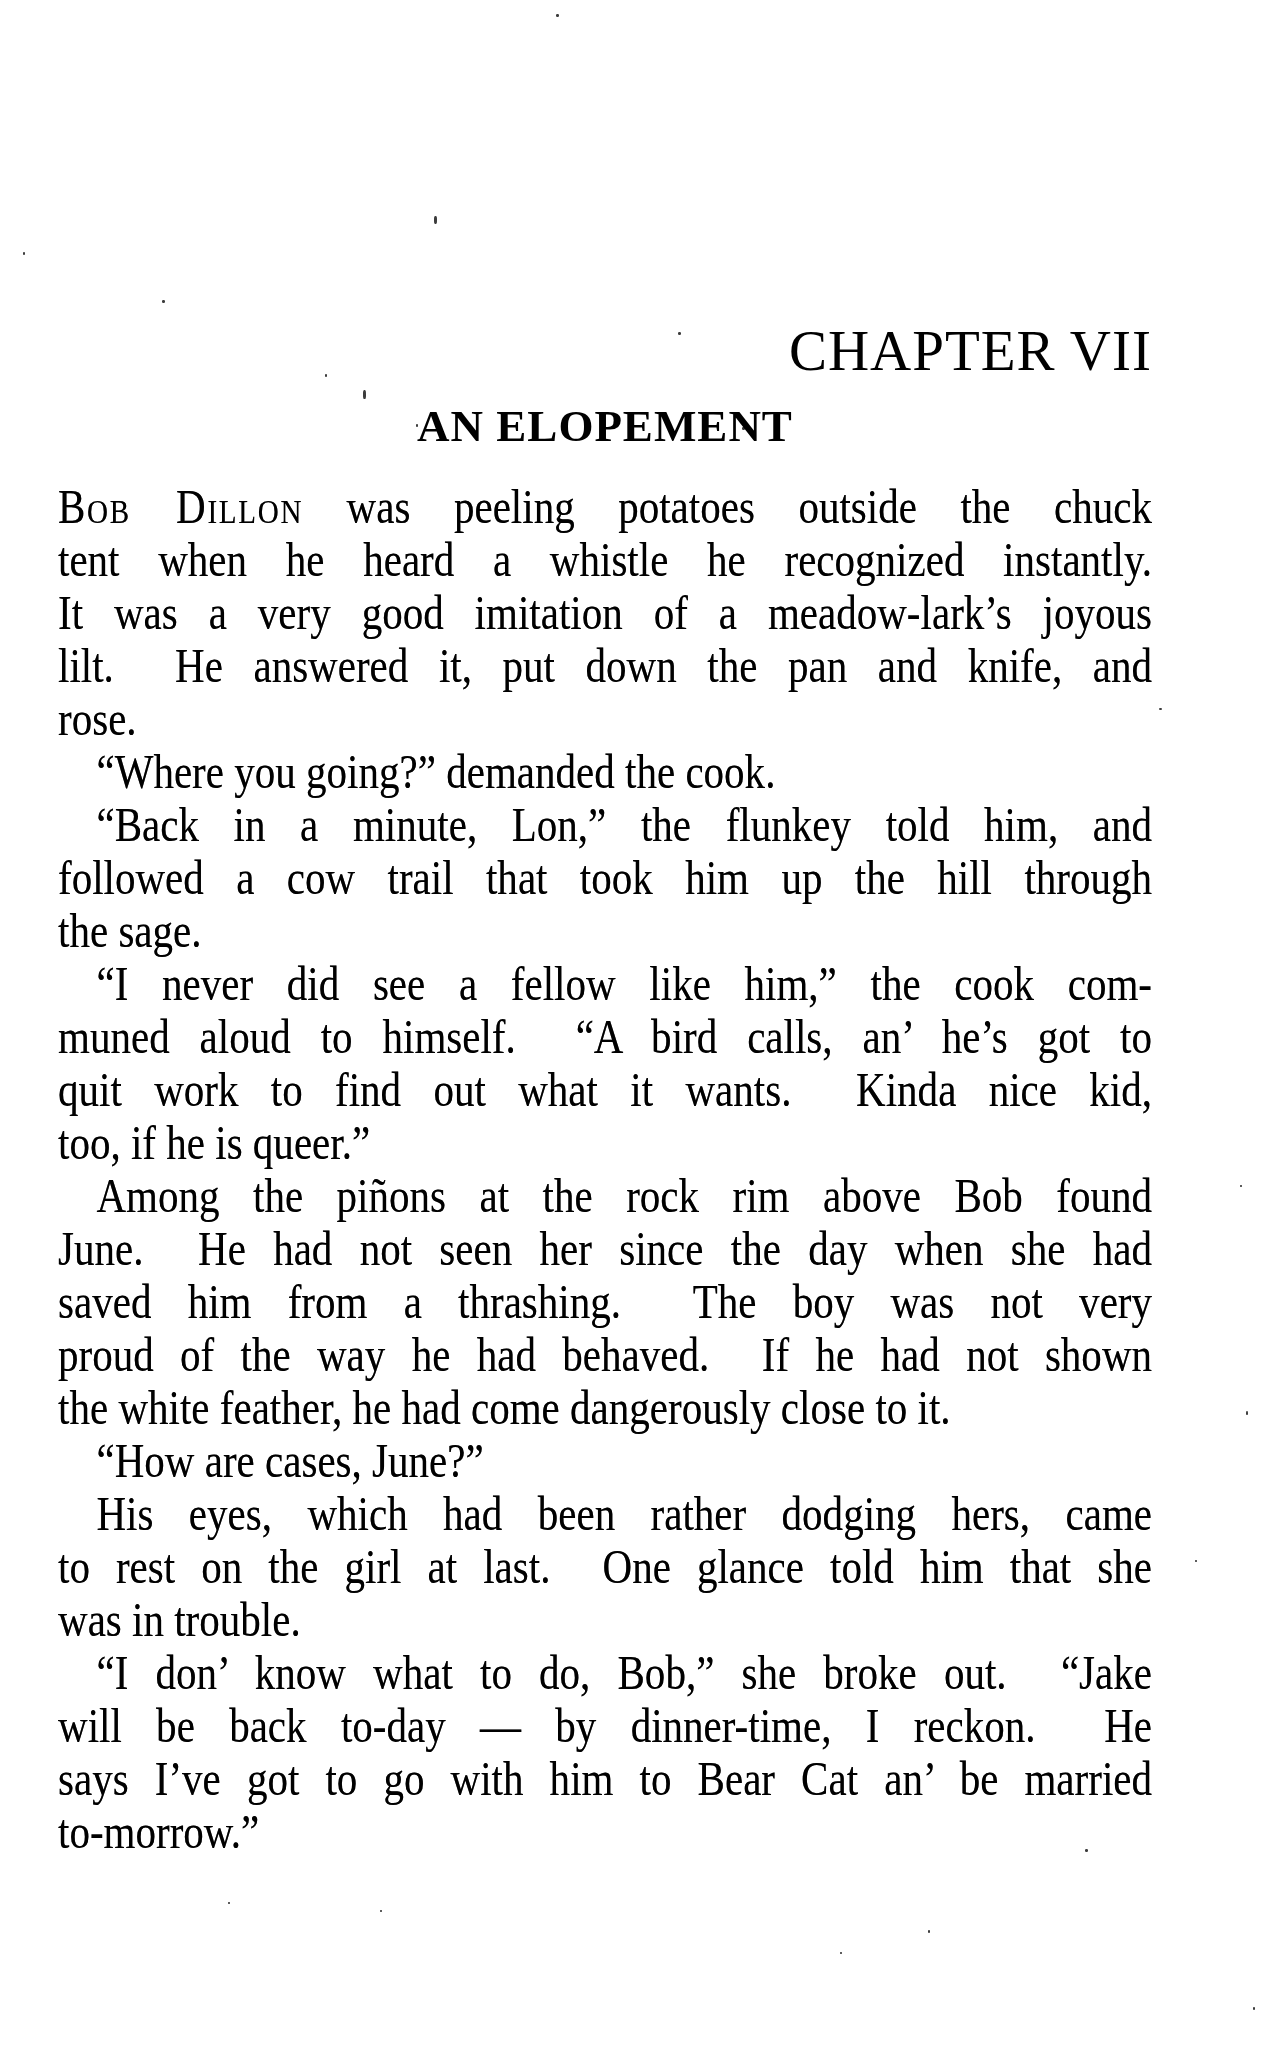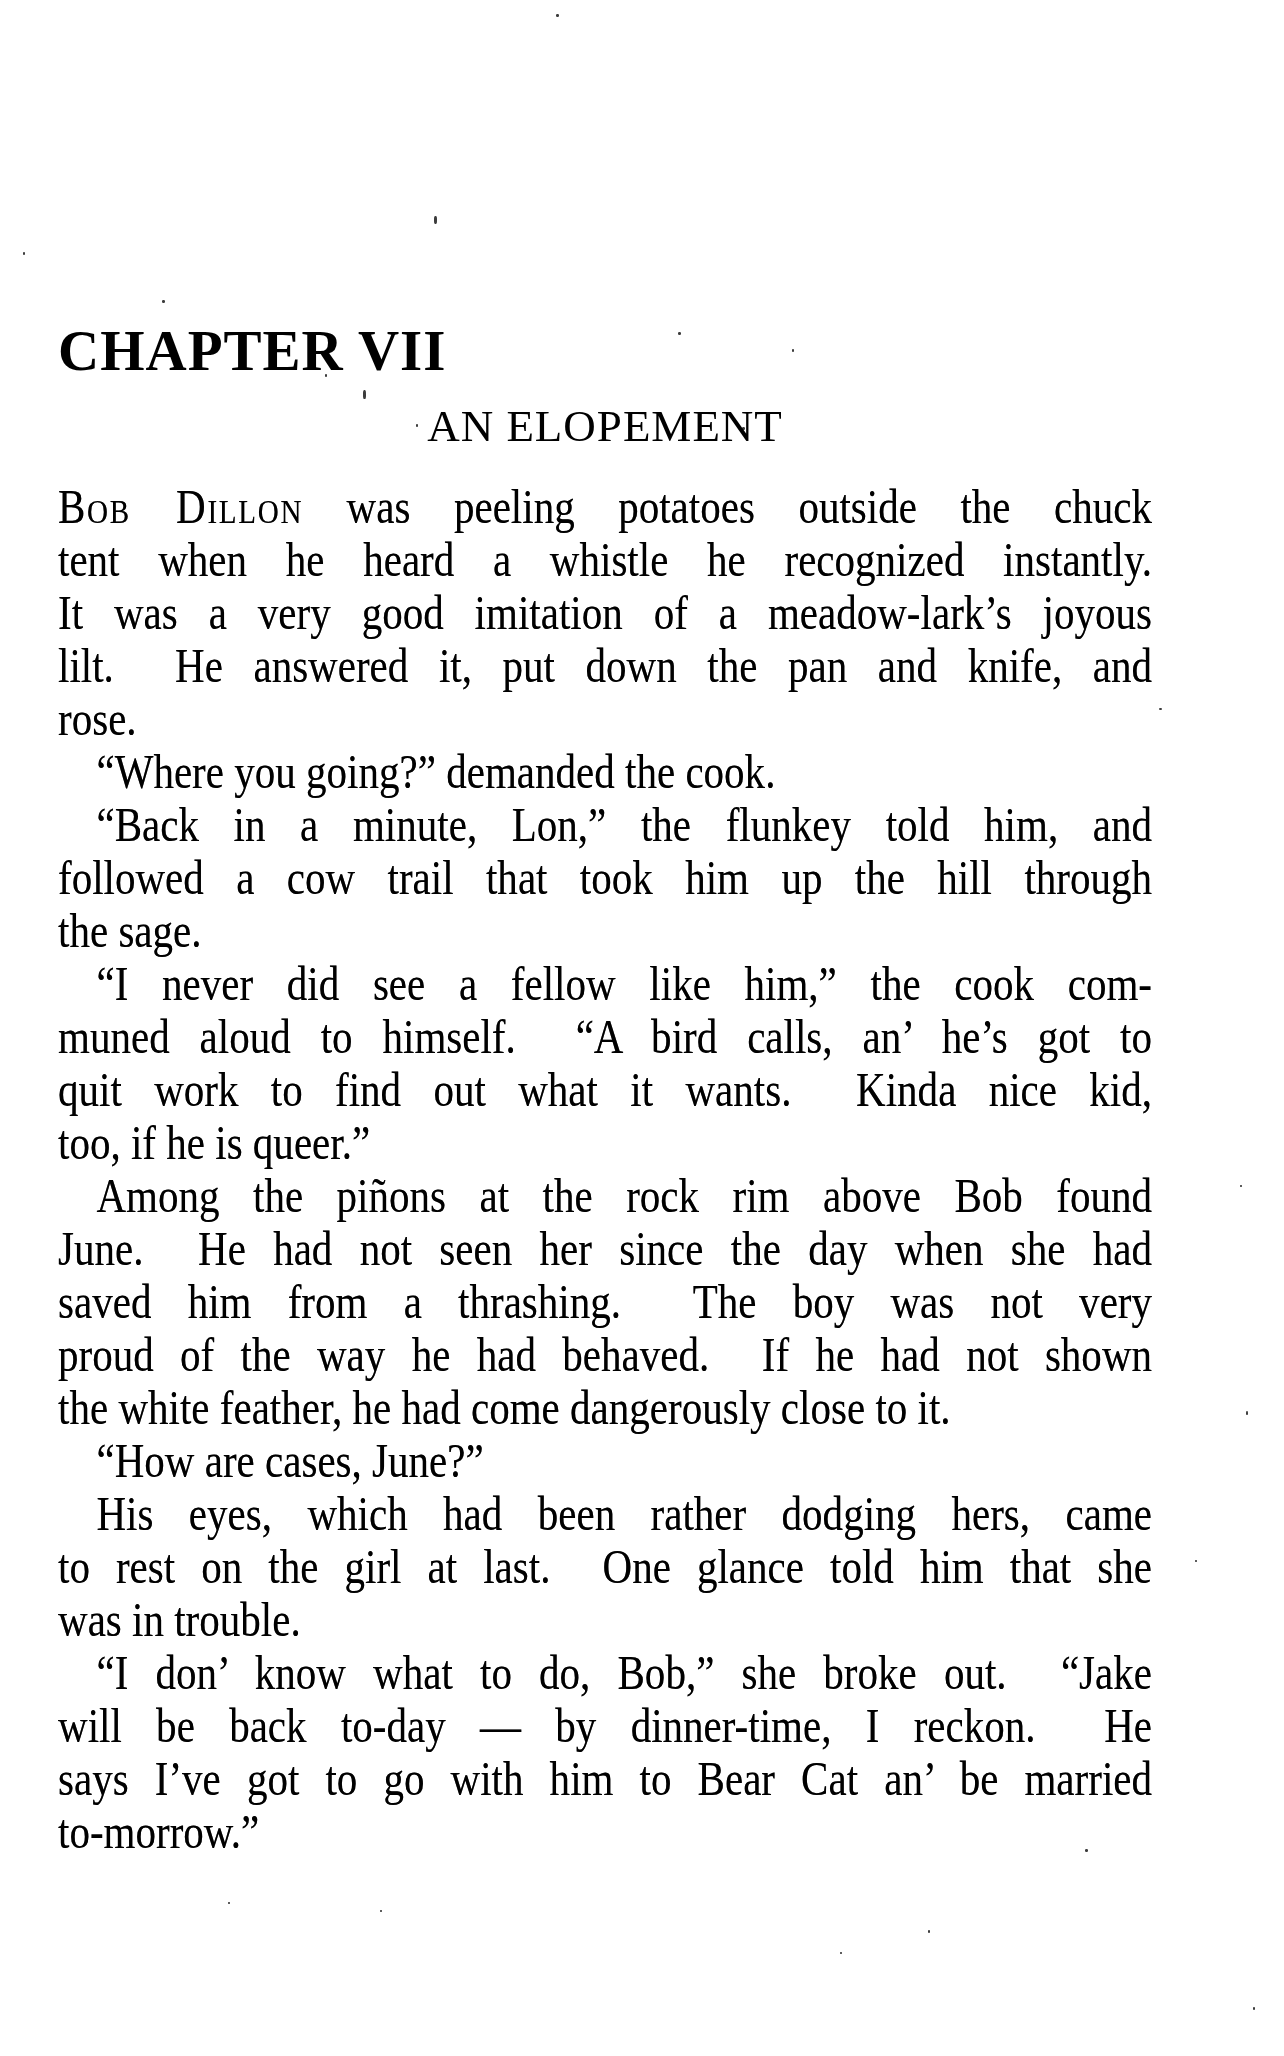--- a/index.html
+++ b/index.html
@@ -19,30 +19,30 @@
   .content {
     position: absolute;
     left: 58px;
     top: 0;
     width: 1094px;
   }
   .chapter-title {
     margin: 322px 0 0 0;
     font-size: 57px;
     line-height: 57px;
-    font-weight: 700;
-    text-align: left;
+    font-weight: 400;
+    text-align: right;
     letter-spacing: 1px;
     white-space: nowrap;
   }
   .chapter-subtitle {
     margin: 25px 0 0 0;
     font-size: 45px;
     line-height: 45px;
-    font-weight: 400;
+    font-weight: 700;
     text-align: center;
     letter-spacing: 1px;
     white-space: nowrap;
   }
   .bodytext {
     margin-top: 31px;
     width: 1280px;
     transform: scaleX(0.8547);
     transform-origin: 0 0;
     font-size: 48px;

